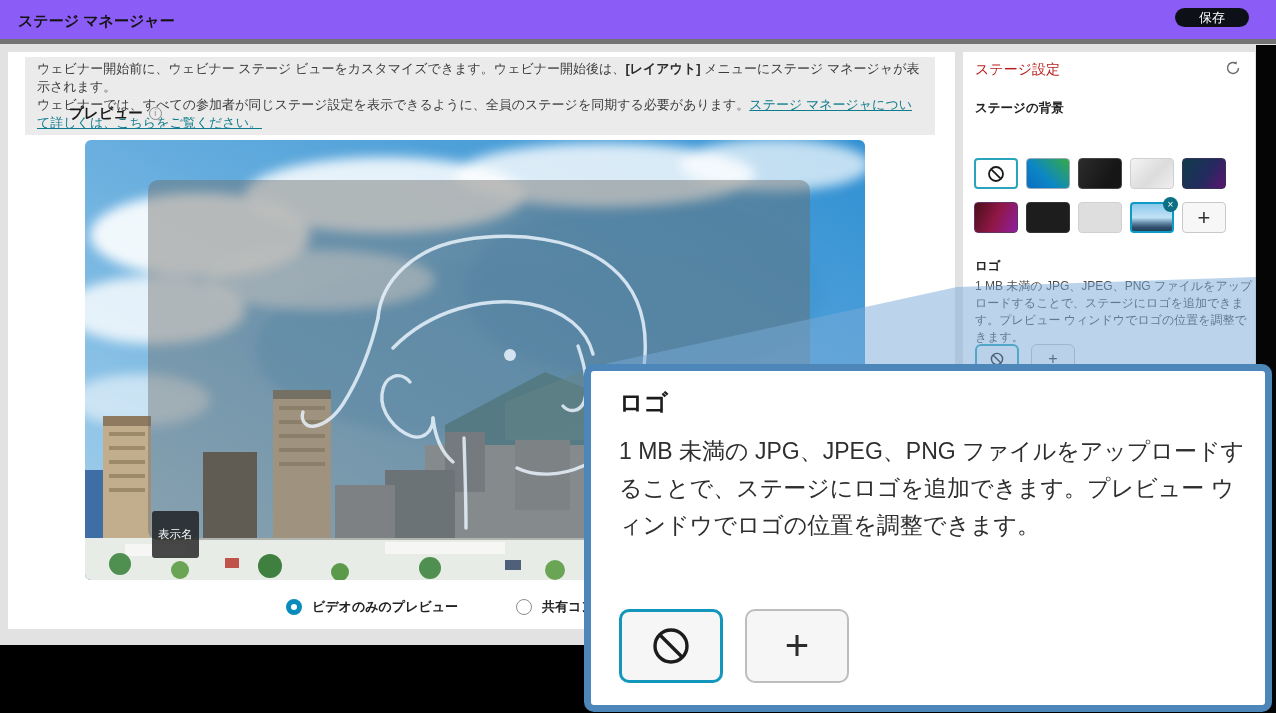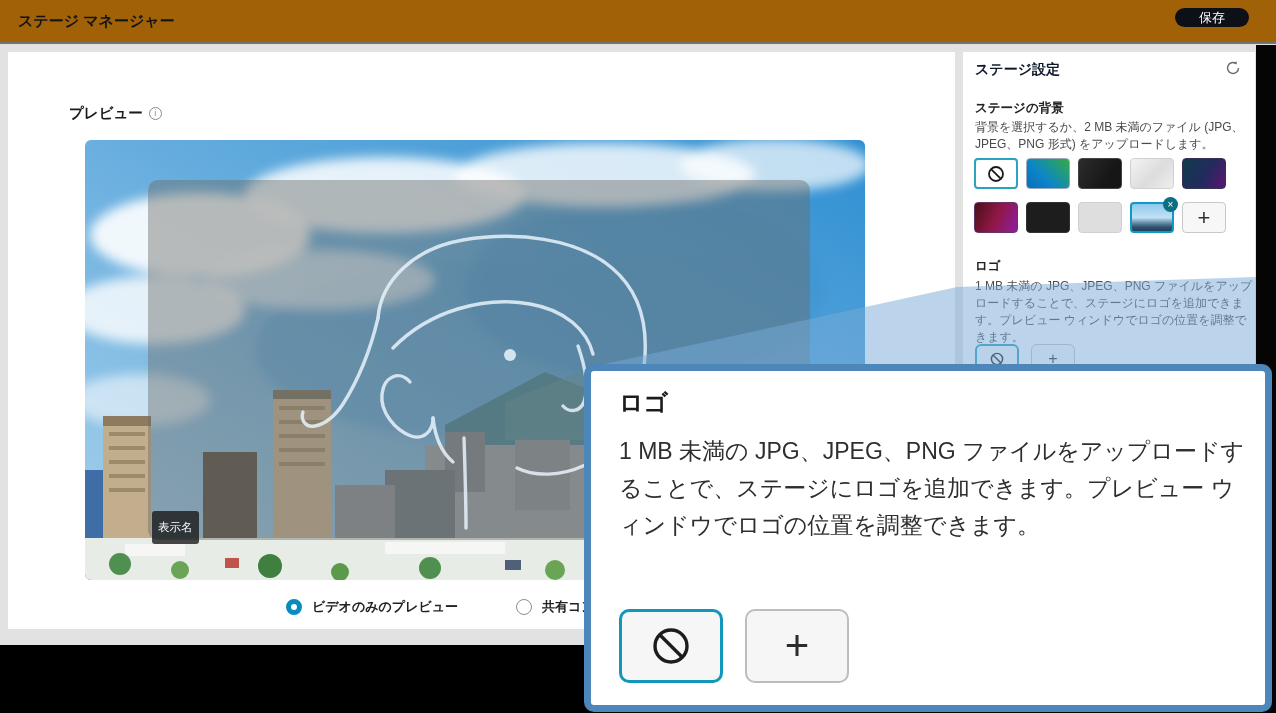--- a/index.html
+++ b/index.html
@@ -3,47 +3,47 @@
 <meta charset="utf-8">
 <style>
   * { margin:0; padding:0; box-sizing:border-box; }
   html,body { width:1276px; height:713px; background:#000; font-family:"Liberation Sans","DejaVu Sans",sans-serif; overflow:hidden; }
   #stage { position:relative; width:1276px; height:713px; background:#000; }
 
   
   .app-bg { position:absolute; left:0; top:0; width:1276px; height:645px; background:#e2e2e2; }
 
   
-  .header { position:absolute; left:0; top:0; width:1276px; height:44px; background:#a16207; border-bottom:2px solid #737373; z-index:3; }
+  .header { position:absolute; left:0; top:0; width:1276px; height:44px; background:#8b5cf6; border-bottom:5px solid #737373; z-index:3; }
   .header-title { position:absolute; left:18px; top:12px; font-size:15px; font-weight:bold; color:#141414; }
   .save-btn { position:absolute; right:27px; top:8px; width:74px; height:19px; background:#0d1117; color:#fff; font-size:13px; border:none; border-radius:15px; cursor:pointer; }
 
   
   .main-card { position:absolute; left:8px; top:52px; width:947px; height:577px; background:#fff; z-index:2; }
   .banner { position:absolute; left:17px; top:5px; width:910px; background:#ebebeb; padding:3px 12px; font-size:13px; line-height:18px; color:#3c3c3c; }
   .banner b { color:#2b2b2b; }
   .banner .link { color:#0e7c8c; text-decoration:underline; cursor:pointer; }
   .preview-heading { position:absolute; left:17px; top:52px; font-size:14.5px; font-weight:bold; color:#1a1a1a;margin-left:44px; }
   .info-icon { display:inline-block; width:13px; height:13px; border:1px solid #8a8a8a; border-radius:50%; color:#8a8a8a; font-size:9px; font-weight:normal; text-align:center; line-height:11px; vertical-align:2px; margin-left:6px; }
 
   
   .preview-canvas { position:absolute; left:77px; top:88px; width:780px; height:440px; border-radius:6px; overflow:hidden; }
   .preview-canvas svg { display:block; }
-  .name-badge { position:absolute; left:67px; top:371px; background:rgba(22,22,22,0.78); color:#fff; font-size:11.5px; padding:9px 6px; border-radius:3px; }
+  .name-badge { position:absolute; left:67px; top:371px; background:rgba(22,22,22,0.78); color:#fff; font-size:11.5px; padding:16px 6px; border-radius:3px; }
 
   
   .radio-row { position:absolute; left:278px; top:546px; display:flex; align-items:center; gap:10px; }
   .radio-outer { width:16px; height:16px; border-radius:50%; }
   .radio-selected { border:5px solid #0a8bbd; background:#fff; }
   .radio-unselected { border:1.5px solid #8e8e8e; background:#fff; margin-left:48px; }
   .radio-label { font-size:13px; color:#222;font-weight:bold; }
 
   
   .sidebar-card { position:absolute; left:963px; top:52px; width:292px; height:593px; background:#fff; z-index:2; }
-  .sb-title { position:absolute; left:12px; top:9px; font-size:14px; font-weight:bold; color:#0f172a; }
+  .sb-title { position:absolute; left:12px; top:9px; font-size:14px; font-weight:normal; color:#b91c1c; }
   .refresh-icon { position:absolute; right:14px; top:8px; width:16px; height:16px; cursor:pointer; }
   .sb-bg-heading { position:absolute; left:12px; top:48px; font-size:12.5px; font-weight:bold; color:#222;text-align:center; }
   .sb-bg-desc { position:absolute; left:12px; top:67px; width:272px; font-size:12px; line-height:17px; color:#4a4a4a; }
   .swatch-row { position:absolute; left:11px; display:flex; gap:8px; }
   .swatch { width:44px; height:31px; border-radius:4px; border:1px solid #d0d0d0; position:relative; cursor:pointer; }
   .swatch.none-sw { background:#fff; border:2px solid #2aa3bd; display:flex; align-items:center; justify-content:center; }
   .swatch.sw-bluegreen { background:linear-gradient(225deg,#35aa45 0%,#0c86c6 60%,#0a6ec0 100%); border-color:#9ab; }
   .swatch.sw-darkwave { background:linear-gradient(120deg,#2c2c2c,#161616 70%); border-color:#444; }
   .swatch.sw-lightswirl { background:linear-gradient(135deg,#f4f4f4,#dcdcdc 55%,#efefef); }
   .swatch.sw-tealpurple { background:linear-gradient(120deg,#103c4a,#232a5e 55%,#5c1470); border-color:#335; }
@@ -82,20 +82,24 @@
 
   <div class="app-bg"></div>
 
   <div class="header">
     <div class="header-title">ステージ マネージャー</div>
     <button class="save-btn">保存</button>
   </div>
 
   <div class="main-card">
 
+    <div class="banner">
+      <span>ウェビナー開始前に、ウェビナー ステージ ビューをカスタマイズできます。ウェビナー開始後は、</span><b>[レイアウト]</b><span> メニューにステージ マネージャが表示されます。</span><br>
+      <span>ウェビナーでは、すべての参加者が同じステージ設定を表示できるように、全員のステージを同期する必要があります。</span><span class="link">ステージ マネージャについて詳しくは、こちらをご覧ください。</span>
+    </div>
 
     <div class="preview-heading">
       <span>プレビュー</span><span class="info-icon">i</span>
     </div>
 
     <div class="preview-canvas">
       <svg width="780" height="440" viewBox="0 0 780 440">
         <defs>
           <linearGradient id="skyG" x1="0" y1="1" x2="1" y2="0">
             <stop offset="0" stop-color="#a9d2ec"></stop>
@@ -205,21 +209,20 @@
   </div>
 
   <div class="sidebar-card">
     <div class="sb-title">ステージ設定</div>
     <svg class="refresh-icon" viewBox="0 0 16 16">
       <path d="M13.5,8 A5.5,5.5 0 1 1 11,3.4" stroke="#6a6a6a" stroke-width="1.4" fill="none"></path>
       <path d="M11.6,1.2 L11.6,4.4 L8.6,3.2 Z" fill="#6a6a6a"></path>
     </svg>
 
     <div class="sb-bg-heading">ステージの背景</div>
-    <div class="sb-bg-desc">背景を選択するか、2 MB 未満のファイル (JPG、JPEG、PNG 形式) をアップロードします。</div>
 
     <div class="swatch-row" style="top:106px;">
       <div class="swatch none-sw">
         <svg width="20" height="20" viewBox="0 0 20 20">
           <circle cx="10" cy="10" r="7" stroke="#1a1a1a" stroke-width="1.8" fill="none"></circle>
           <line x1="5.3" y1="5.3" x2="14.7" y2="14.7" stroke="#1a1a1a" stroke-width="1.8"></line>
         </svg>
       </div>
       <div class="swatch sw-bluegreen"></div>
       <div class="swatch sw-darkwave"></div>

